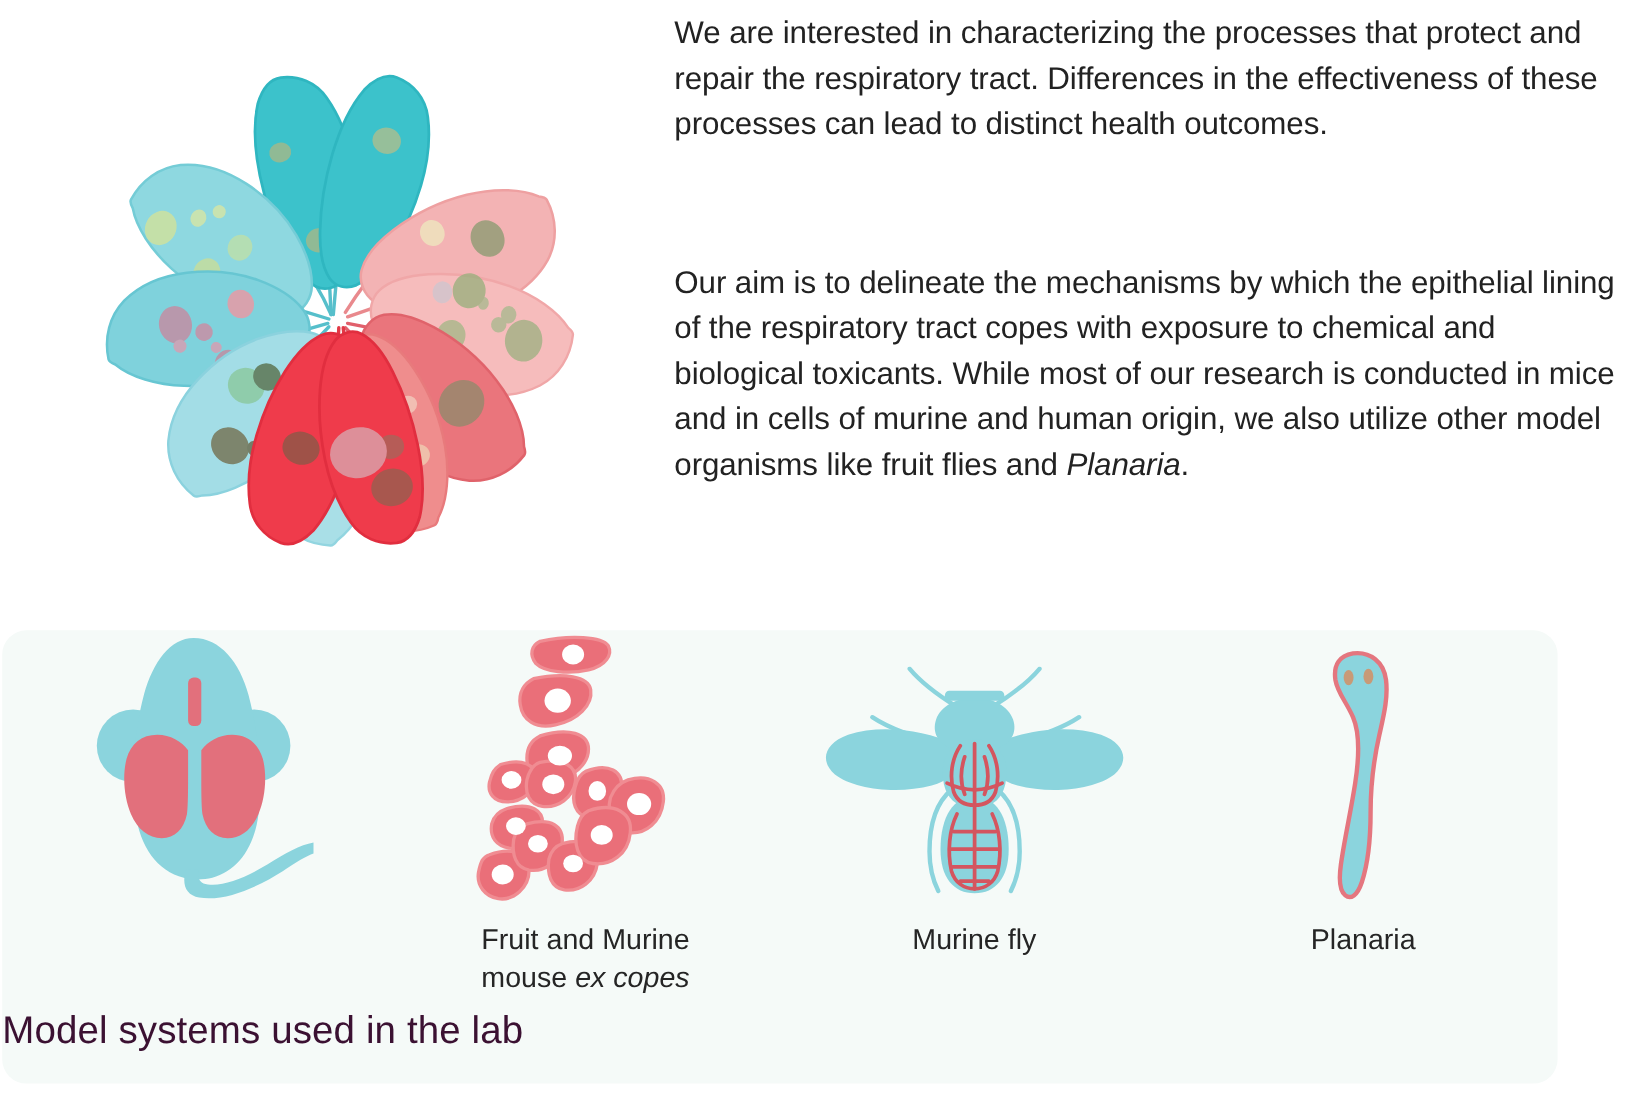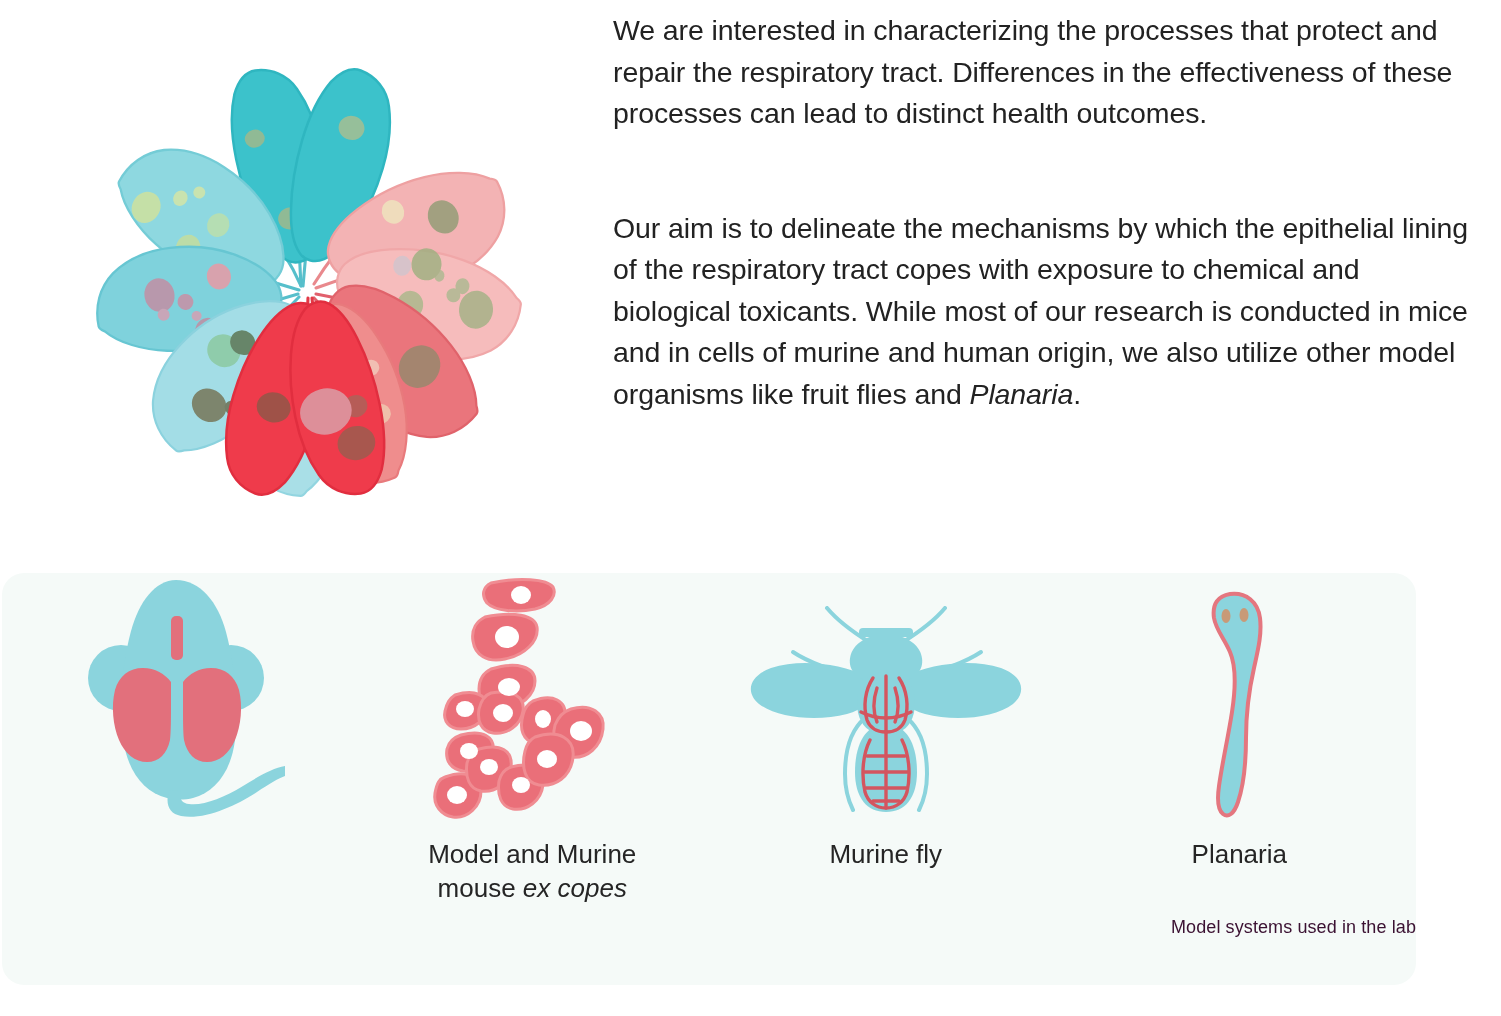--- a/index.html
+++ b/index.html
@@ -25,21 +25,21 @@
     left: 613px; top: 10px;
     width: 860px;
   }
   .para {
     font-size: 28.5px;
     line-height: 41.5px;
     color: #222222;
     letter-spacing: -0.1px;
     text-align: left;
   }
-  #para-2 { margin-top: 73px; }
+  #para-2 { margin-top: 102px; }
   .para i { font-style: italic; }
 
   
   #model-panel {
     position: absolute;
     left: 2px; top: 573px;
     width: 1414px; height: 412px;
     background: #f5faf8;
     border-radius: 22px;
   }
@@ -72,22 +72,22 @@
     color: #252525;
     text-align: center;
     white-space: pre-line;
   }
   .model-label i { font-style: italic; }
 
   #panel-caption {
     position: absolute;
     left: 0; right: 0;
     top: 344px;
-    text-align: right;
-    font-size: 18px;
+    text-align: left;
+    font-size: 35px;
     color: #3b1132;
     letter-spacing: 0.1px;
   }
 </style>
 </head>
 <body>
 
 <div id="root">
 
   <div id="lung-flower">
@@ -313,21 +313,21 @@
               <ellipse cx="44" cy="180" rx="9" ry="8"></ellipse>
               <ellipse cx="118" cy="148" rx="8" ry="9"></ellipse>
               <ellipse cx="156" cy="160" rx="11" ry="10"></ellipse>
               <ellipse cx="32" cy="224" rx="10" ry="9"></ellipse>
               <ellipse cx="64" cy="196" rx="9" ry="8"></ellipse>
               <ellipse cx="96" cy="214" rx="9" ry="8"></ellipse>
               <ellipse cx="122" cy="188" rx="10" ry="9"></ellipse>
             </g>
           </svg>
         </div>
-        <div class="model-label"><span>Model and Murine</span><br><span>mouse </span><i>ex copes</i></div>
+        <div class="model-label"><span>Fruit and Murine</span><br><span>mouse </span><i>ex copes</i></div>
       </div>
 
       <div class="model-cell">
         <div class="model-art">
           <svg width="290" height="215" viewBox="0 0 290 215" xmlns="http://www.w3.org/2000/svg">
 
             <g fill="none" stroke="#8bd4dd" stroke-width="4" stroke-linecap="round">
               <path d="M128,36 C112,26 96,14 86,2"></path>
               <path d="M162,36 C178,26 194,14 204,2"></path>
               <path d="M120,72 C96,66 70,58 52,46"></path>

